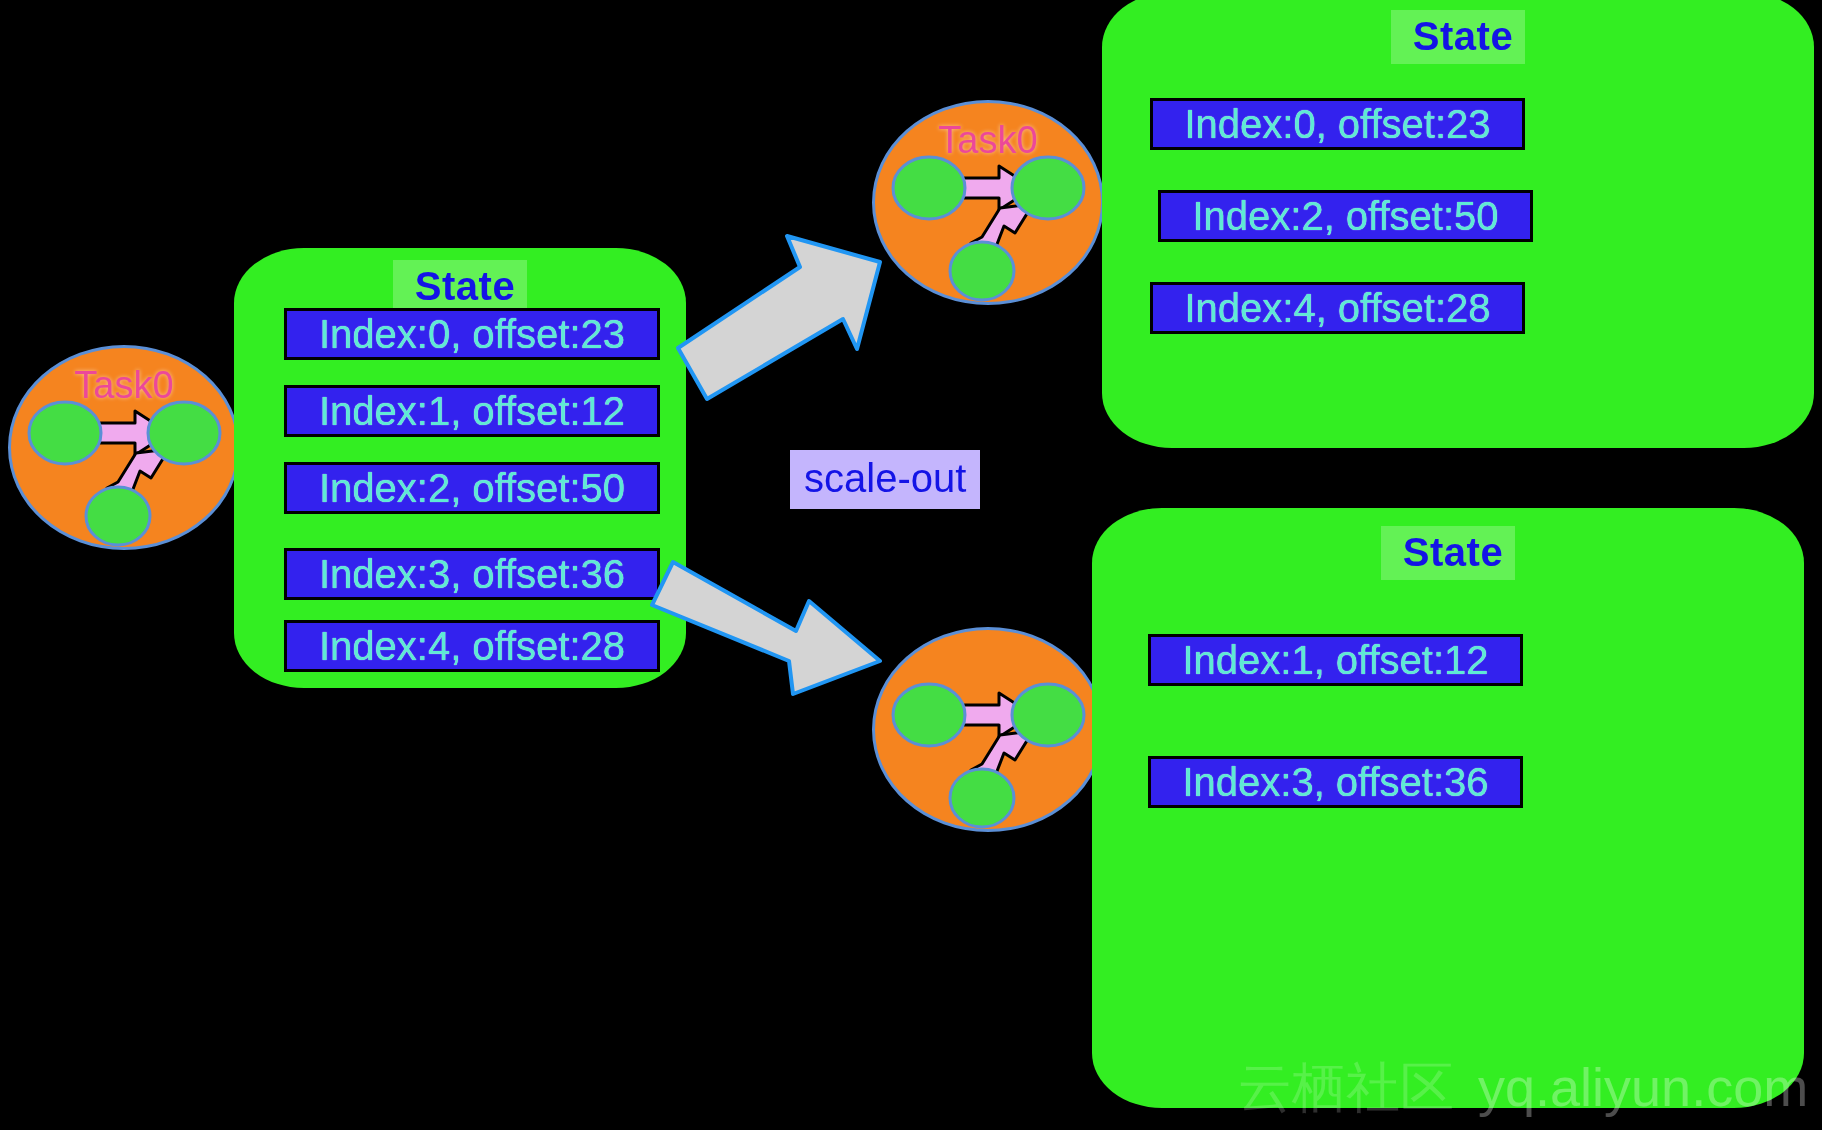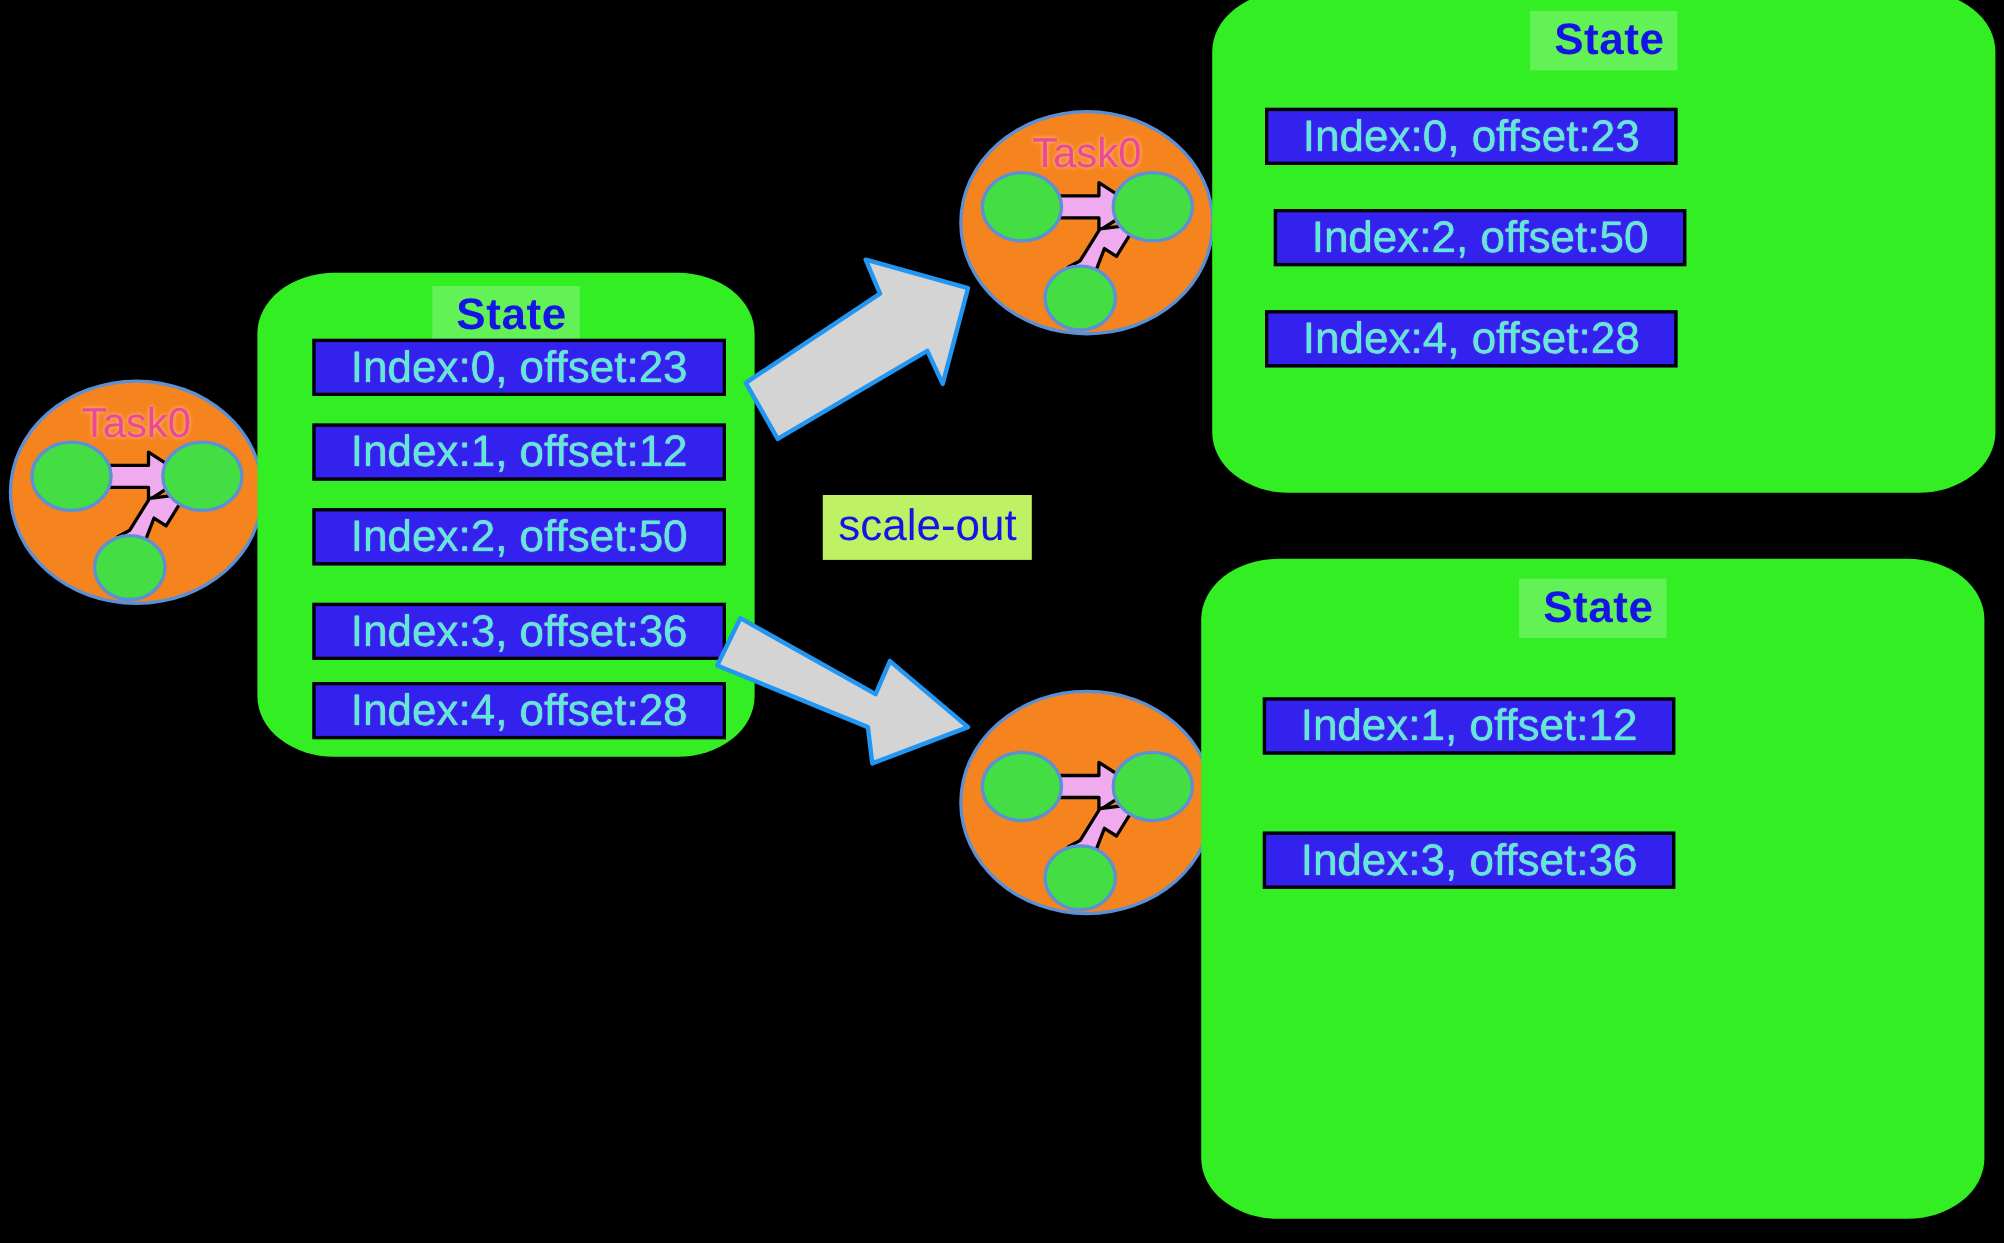--- a/index.html
+++ b/index.html
@@ -88,26 +88,27 @@
     position: absolute;
     inset: 0;
     width: 100%;
     height: 100%;
     z-index: 2;
   }
 
   
   .scale-label {
     position: absolute;
-    background: #bef264;
+    background: #c4b5fd;
     color: #1414e6;
     font-size: 40px;
     line-height: 1;
     padding: 8px 14px 11px 14px;
     white-space: nowrap;
+    margin-left: 42px;
   }
 
   
   #arrow-layer {
     position: absolute;
     left: 0;
     top: 0;
     width: 1822px;
     height: 1130px;
     pointer-events: none;
@@ -197,14 +198,16 @@
   </div>
 
   <div class="state-box" id="state-after-1" style="left:1092px; top:508px; width:712px; height:600px;">
     <div class="state-title" style="top:18px;">
       <span>State</span>
     </div>
     <div class="idx-row" style="left:26px; top:126px; width:375px; height:52px;">Index:1, offset:12</div>
     <div class="idx-row" style="left:26px; top:248px; width:375px; height:52px;">Index:3, offset:36</div>
   </div>
 
+  <div class="watermark wm-cn" style="left:1238px; top:1060px;">云栖社区</div>
+  <div class="watermark wm-url" style="left:1478px; top:1060px;">yq.aliyun.com</div>
 
 </div>
 
 </body></html>

